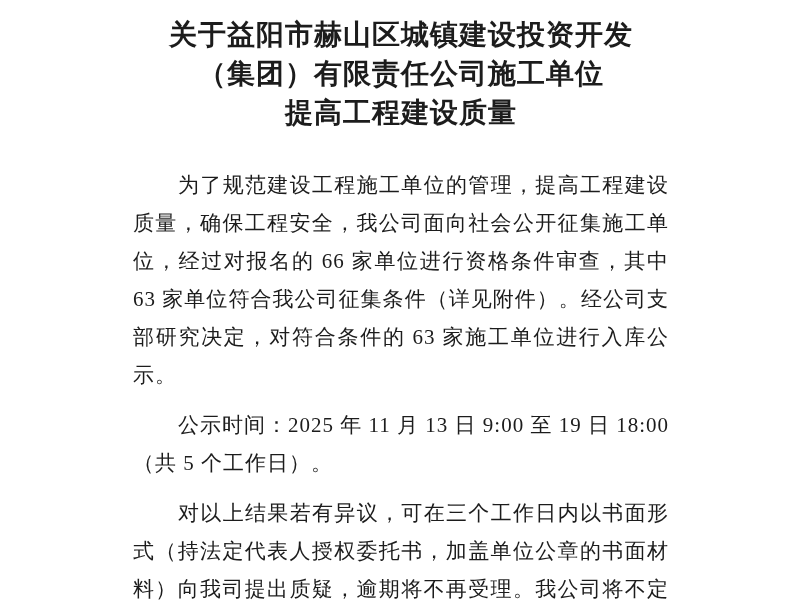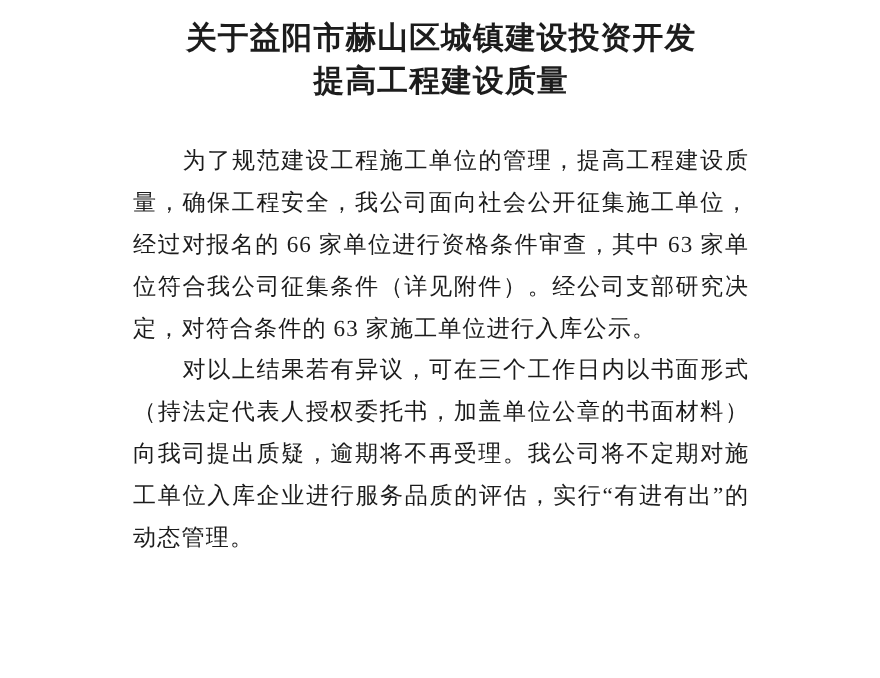--- a/index.html
+++ b/index.html
@@ -37,30 +37,32 @@
     margin-top: 34px;
     font-family: "Liberation Serif", "DejaVu Serif", serif;
     font-size: 21px;
     line-height: 38px;
     letter-spacing: 1px;
     text-align: justify;
     text-justify: inter-character;
     color: #1c1c1c;
   }
   .doc-body p {
-    margin: 0;
+    margin: 12px;
     text-indent: 45px;
   }
 </style>
 </head>
 <body>
 
 <div class="page">
   <h1 class="doc-title">
     <span class="title-line">关于益阳市赫山区城镇建设投资开发</span>
+    <span class="title-line">（集团）有限责任公司施工单位</span>
     <span class="title-line">提高工程建设质量</span>
   </h1>
 
   <div class="doc-body">
     <p>为了规范建设工程施工单位的管理，提高工程建设质量，确保工程安全，我公司面向社会公开征集施工单位，经过对报名的 66 家单位进行资格条件审查，其中 63 家单位符合我公司征集条件（详见附件）。经公司支部研究决定，对符合条件的 63 家施工单位进行入库公示。</p>
+    <p>公示时间：2025 年 11 月 13 日 9:00 至 19 日 18:00（共 5 个工作日）。</p>
     <p>对以上结果若有异议，可在三个工作日内以书面形式（持法定代表人授权委托书，加盖单位公章的书面材料）向我司提出质疑，逾期将不再受理。我公司将不定期对施工单位入库企业进行服务品质的评估，实行“有进有出”的动态管理。</p>
   </div>
 </div>
 
 </body></html>

